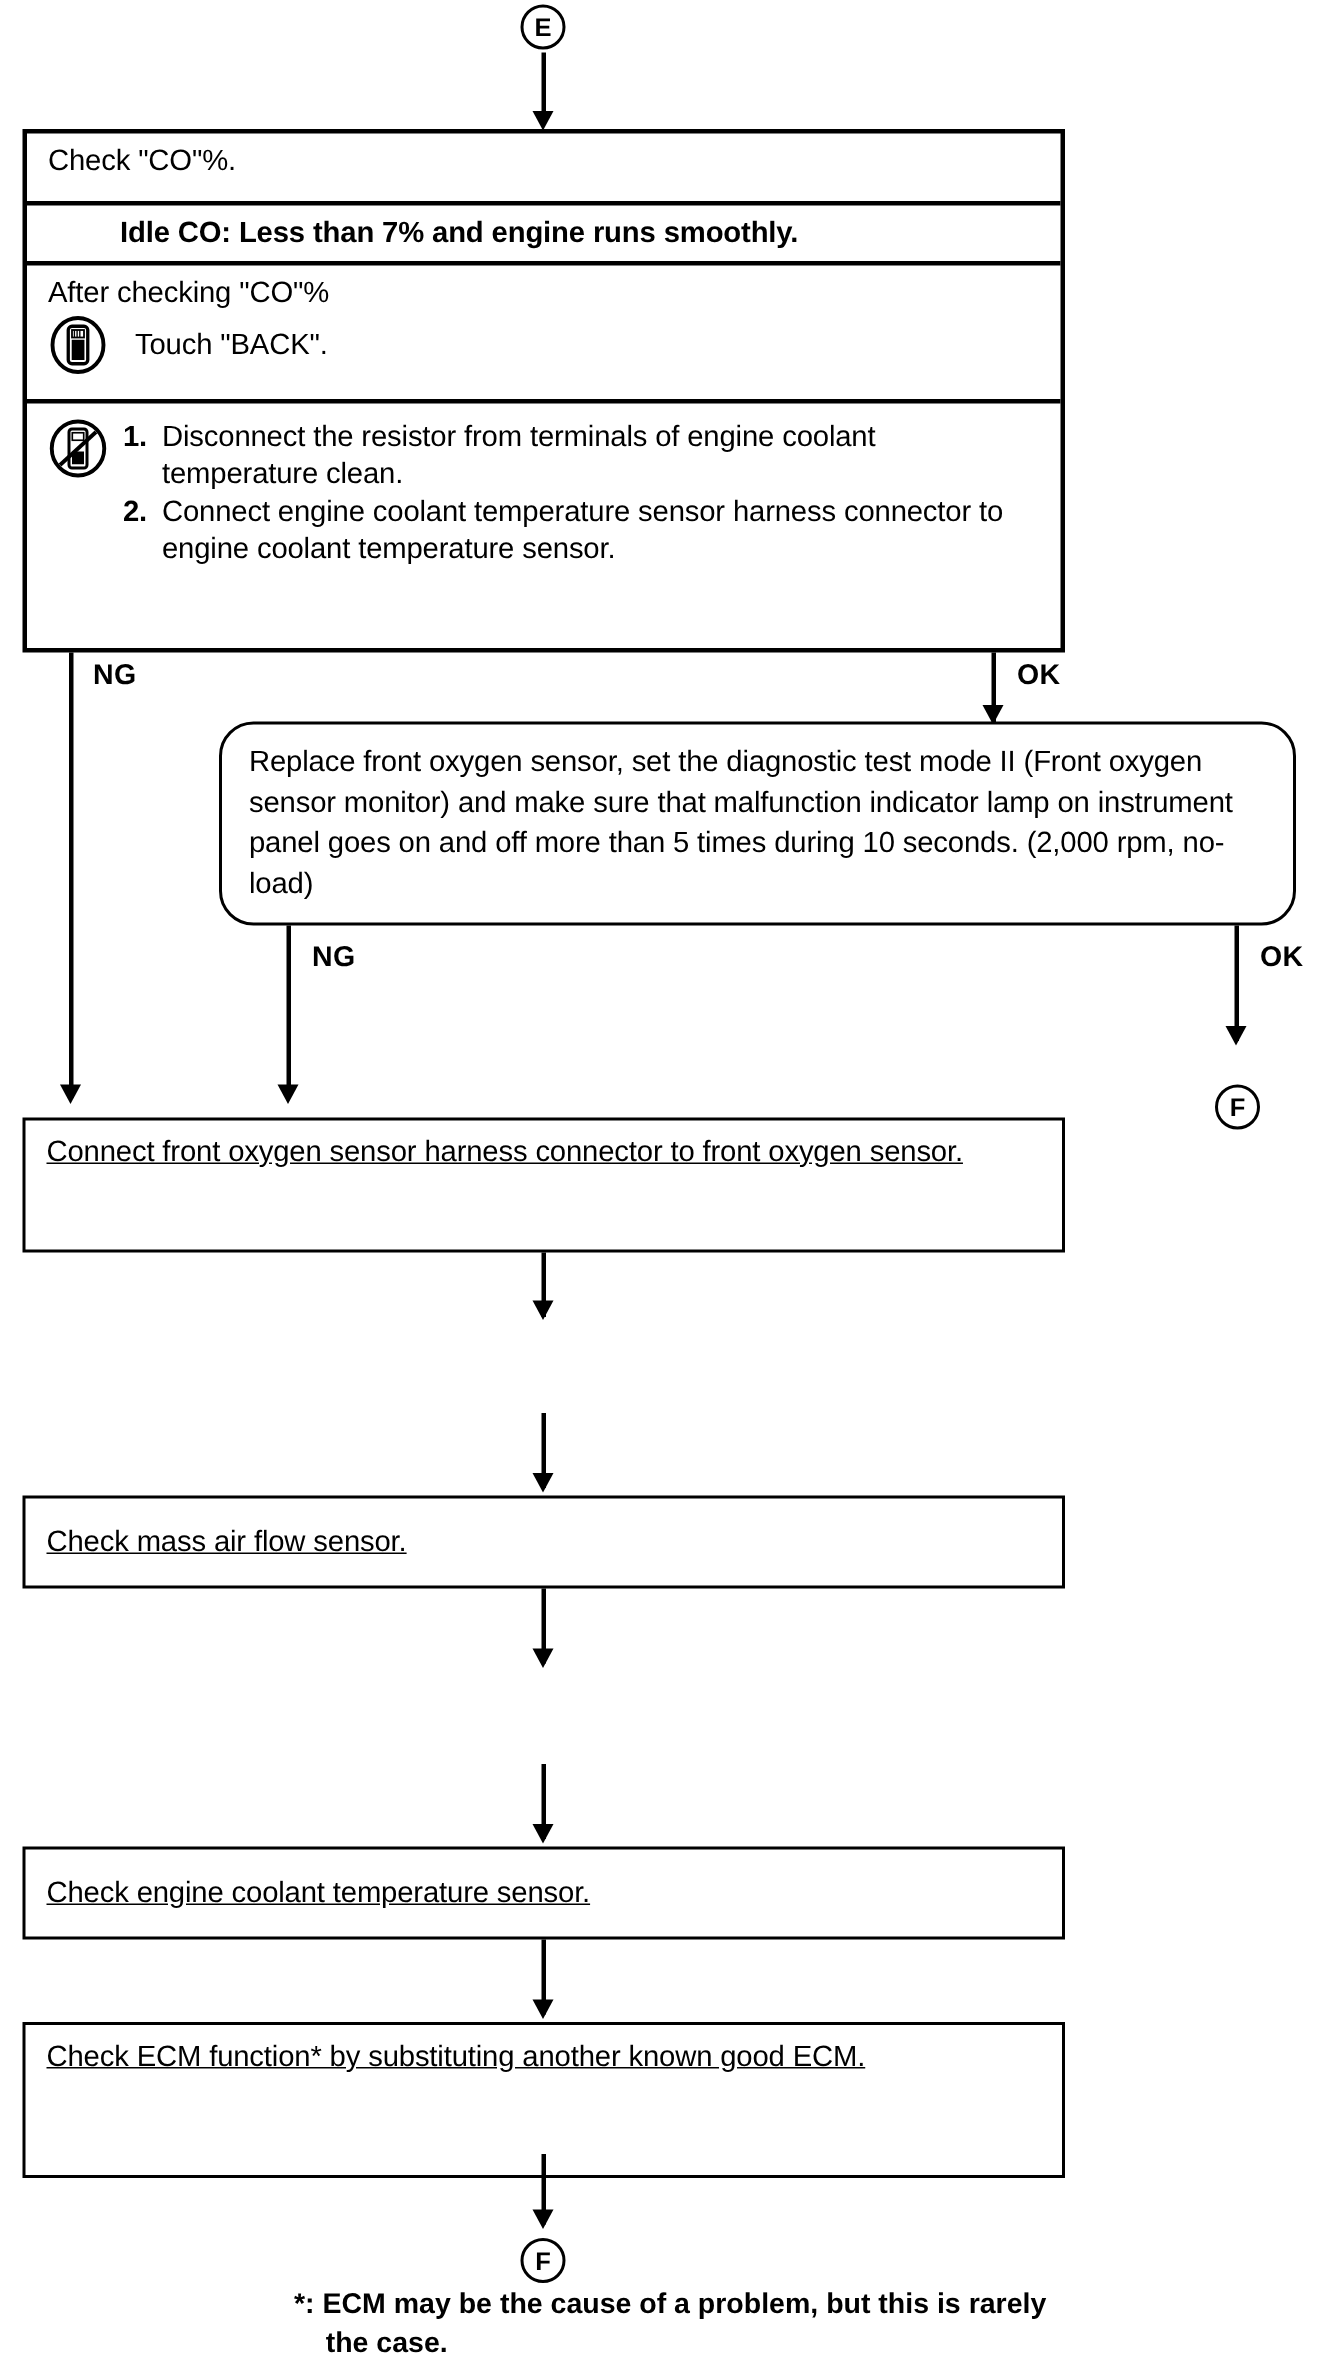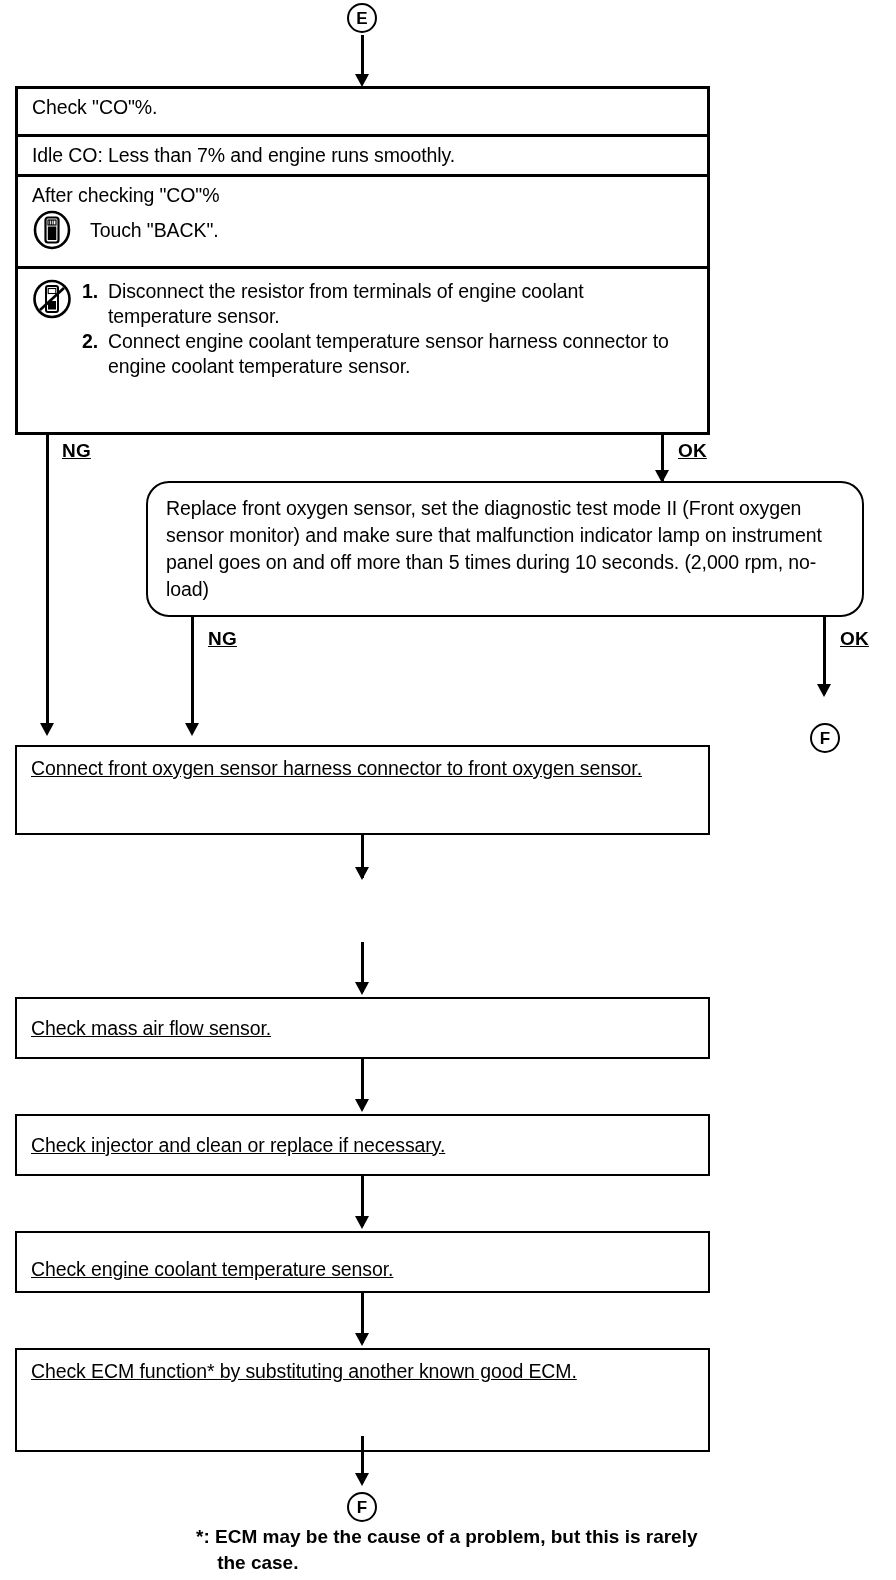--- a/index.html
+++ b/index.html
@@ -54,21 +54,21 @@
     padding: 6px 0 6px 14px;
   }
   .row + .row { border-top: 3px solid #000; }
 
   .txt {
     font-size: 19.5px;
     line-height: 25px;
     letter-spacing: -0.1px;
     white-space: pre-wrap;
   }
-  .txt-bold { font-weight: normal; }
+  .txt-bold { font-weight: bold; margin-left: 48px; }
 
   .box-simple {
     display: flex;
     align-items: flex-start;
     padding: 9px 14px 9px 14px;
     text-decoration: underline;
   }
 
   
   .icon-circle {
@@ -92,21 +92,20 @@
     border-right: 7.5px solid transparent;
     border-top: 13px solid #000;
   }
 
   .edge-label {
     position: absolute;
     font-size: 19px;
     font-weight: bold;
     line-height: 1;
     letter-spacing: 0.2px;
-    text-decoration: underline;
   }
 
   .footnote {
     position: absolute;
     font-size: 19px;
     font-weight: bold;
     line-height: 26px;
     white-space: pre-wrap;
   }
 
@@ -162,21 +161,21 @@
             <ellipse cx="20" cy="20" rx="17.5" ry="18" fill="#fff" stroke="#000" stroke-width="2.6"></ellipse>
             <rect x="14" y="7" width="12" height="26" rx="2" fill="#fff" stroke="#000" stroke-width="2"></rect>
             <rect x="16.2" y="9.5" width="7.6" height="5" fill="none" stroke="#000" stroke-width="1.1"></rect>
             <rect x="16" y="22" width="8" height="8.5" fill="#000"></rect>
             <line x1="8" y1="31" x2="32" y2="9" stroke="#000" stroke-width="2.6"></line>
           </svg>
         </div>
         <div class="listbody" style="width:600px;">
           <div class="li">
             <div class="txt li-num">1.</div>
-            <div class="txt li-txt">Disconnect the resistor from terminals of engine coolant temperature sensor.</div>
+            <div class="txt li-txt">Disconnect the resistor from terminals of engine coolant temperature clean.</div>
           </div>
           <div class="li">
             <div class="txt li-num">2.</div>
             <div class="txt li-txt">Connect engine coolant temperature sensor harness connector to engine coolant temperature sensor.</div>
           </div>
         </div>
       </div>
     </div>
   </div>
 
@@ -215,28 +214,25 @@
   <div class="vline" style="left:361px; top:942px; height:50px;"></div>
   <div class="arrowhead" style="left:355px; top:982px;"></div>
 
   <div class="box box-simple" style="left:15px; top:997px; width:695px; height:62px; align-items:center;">
     <div class="txt">Check mass air flow sensor.</div>
   </div>
 
   <div class="vline" style="left:361px; top:1059px; height:50px;"></div>
   <div class="arrowhead" style="left:355px; top:1099px;"></div>
 
-  <div class="box box-simple" style="left:15px; top:1114px; width:695px; height:62px; align-items:center;">
-    <div class="txt">Check injector and clean or replace if necessary.</div>
-  </div>
 
   <div class="vline" style="left:361px; top:1176px; height:50px;"></div>
   <div class="arrowhead" style="left:355px; top:1216px;"></div>
 
-  <div class="box box-simple" style="left:15px; top:1231px; width:695px; height:62px; align-items:flex-end;">
+  <div class="box box-simple" style="left:15px; top:1231px; width:695px; height:62px; align-items:center;">
     <div class="txt">Check engine coolant temperature sensor.</div>
   </div>
 
   <div class="vline" style="left:361px; top:1293px; height:50px;"></div>
   <div class="arrowhead" style="left:355px; top:1333px;"></div>
 
   <div class="box box-simple" style="left:15px; top:1348px; width:695px; height:104px;">
     <div class="txt">Check ECM function* by substituting another known good ECM.</div>
   </div>
 

